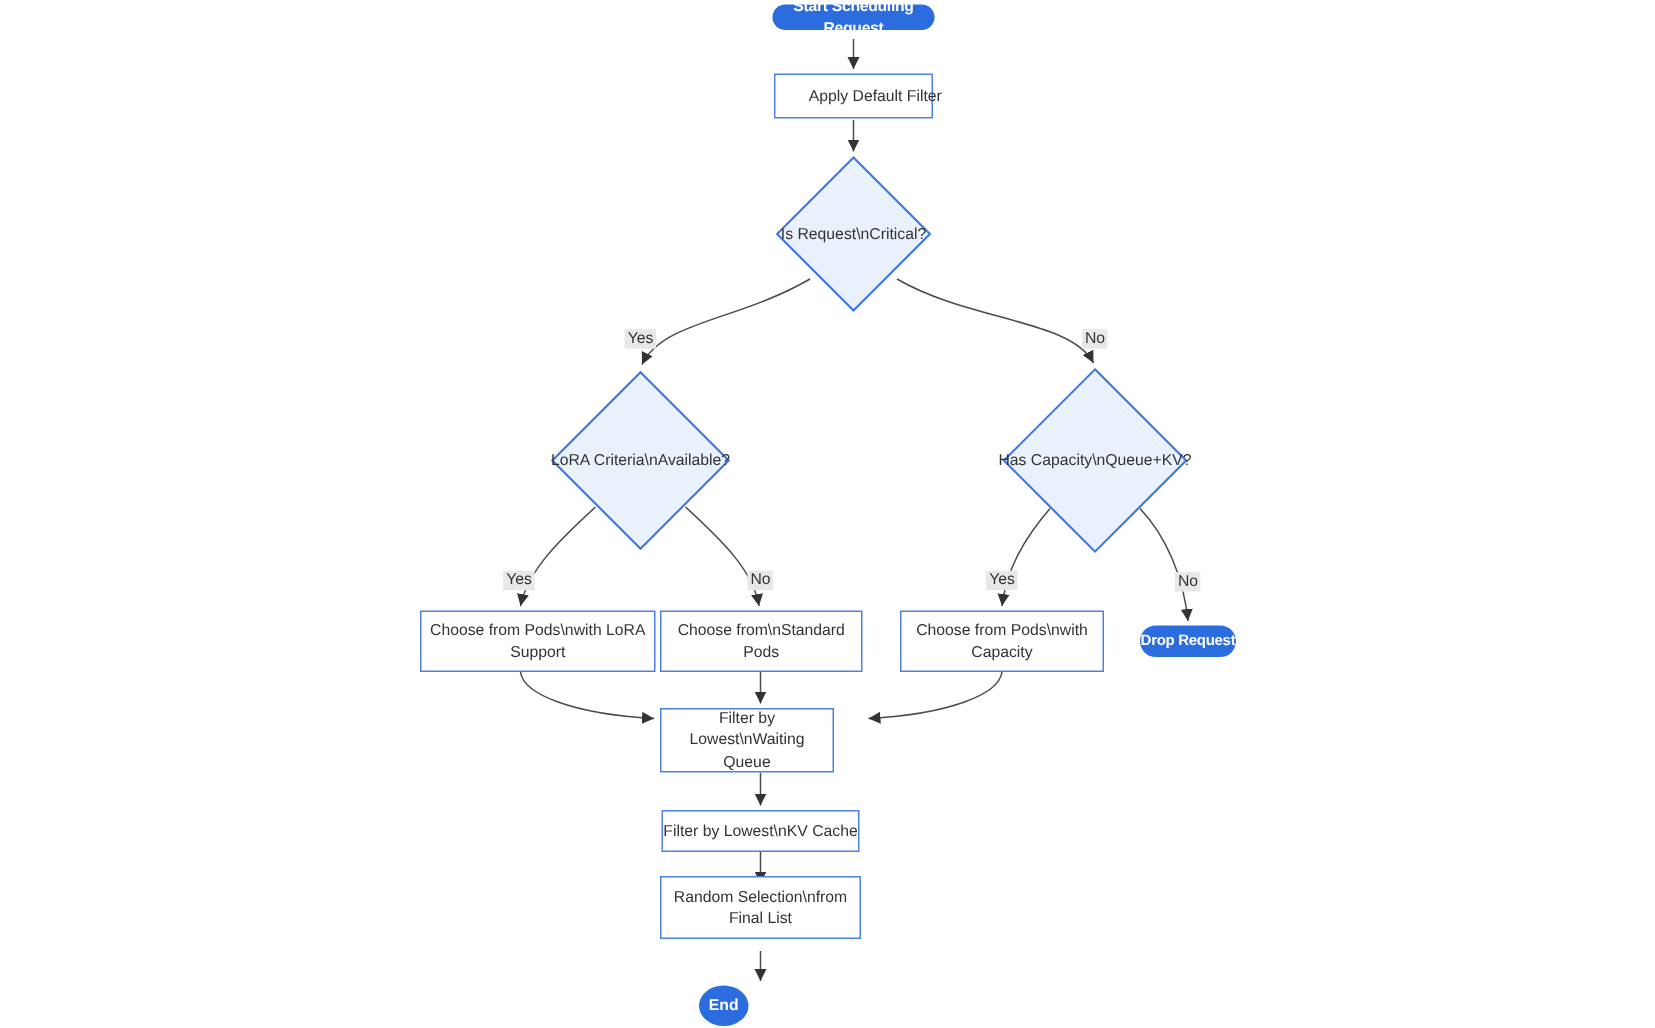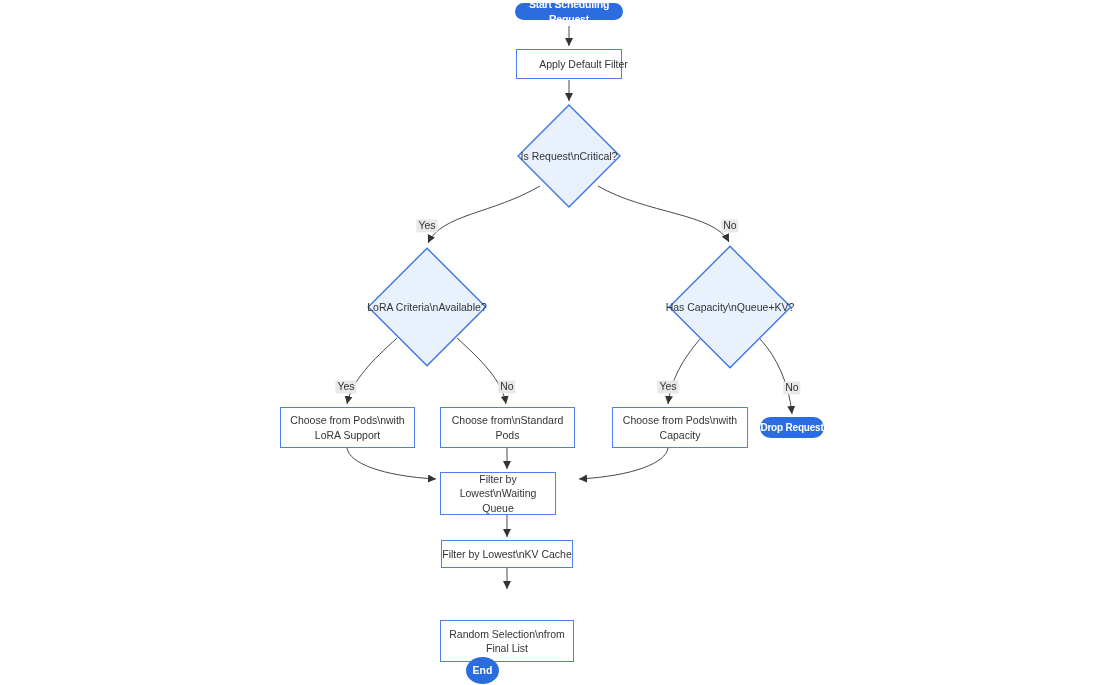--- a/index.html
+++ b/index.html
@@ -81,27 +81,27 @@
     padding: 0 2px;
     line-height: 1.25;
   }
 
   
   #n-start           { left: 515px; top: 3px;   width: 108px; height: 17px; font-size: 10.5px; }
   #n-apply           { left: 516px; top: 49px;  width: 106px; height: 30px; padding-left: 29px; }
   #n-critical        { left: 517px; top: 104px; width: 104px; height: 104px; }
   #n-lora            { left: 367px; top: 247px; width: 120px; height: 120px; }
   #n-capacity        { left: 668px; top: 245px; width: 124px; height: 124px; }
-  #n-choose-lora     { left: 280px; top: 407px; width: 135px; height: 41px; }
+  #n-choose-lora     { left: 280px; top: 407px; width: 157px; height: 41px; }
   #n-choose-standard { left: 440px; top: 407px; width: 135px; height: 41px; }
-  #n-choose-capacity { left: 600px; top: 407px; width: 136px; height: 41px; margin-left: 12px; }
+  #n-choose-capacity { left: 600px; top: 407px; width: 136px; height: 41px; }
   #n-drop            { left: 760px; top: 417px; width: 64px;  height: 21px; font-size: 10px; }
   #n-filter-waiting  { left: 440px; top: 472px; width: 116px; height: 43px; }
   #n-filter-kv       { left: 441px; top: 540px; width: 132px; height: 28px; }
-  #n-random          { left: 440px; top: 620px; width: 134px; height: 42px; }
+  #n-random          { left: 440px; top: 584px; width: 134px; height: 42px; }
   #n-end             { left: 466px; top: 657px; width: 33px;  height: 27px; }
 
   
   #el-critical-yes { left: 427px; top: 226px; }
   #el-critical-no  { left: 730px; top: 226px; }
   #el-lora-yes     { left: 346px; top: 387px; }
   #el-lora-no      { left: 507px; top: 387px; }
   #el-capacity-yes { left: 668px; top: 387px; }
   #el-capacity-no  { left: 792px; top: 388px; }
 </style>

